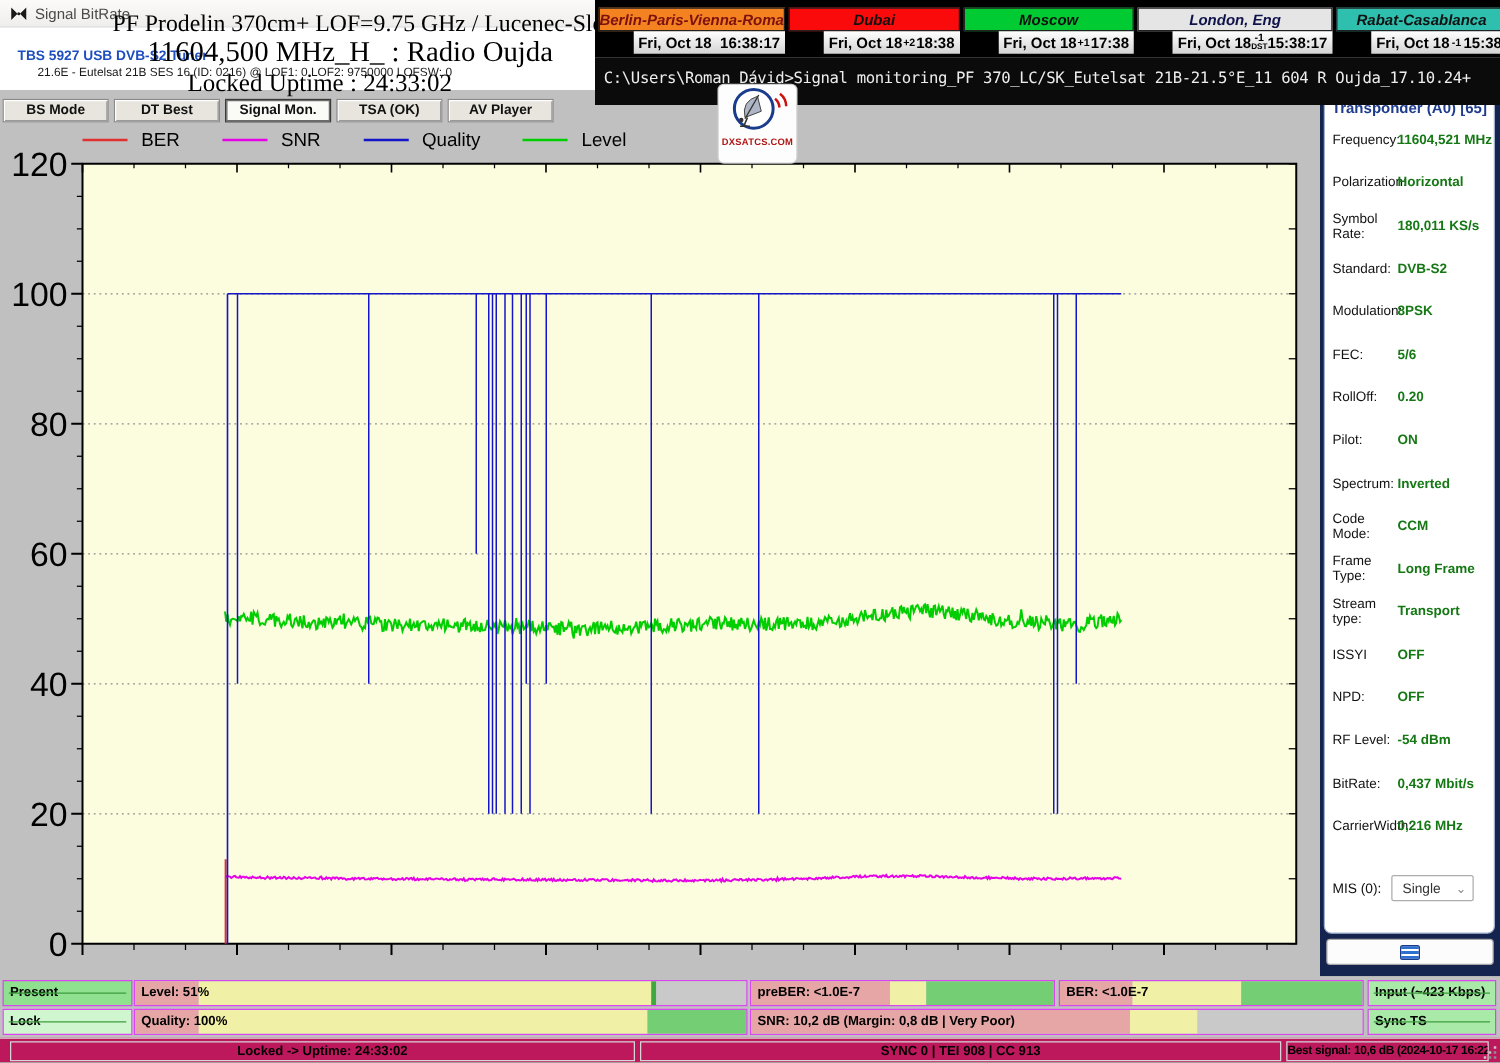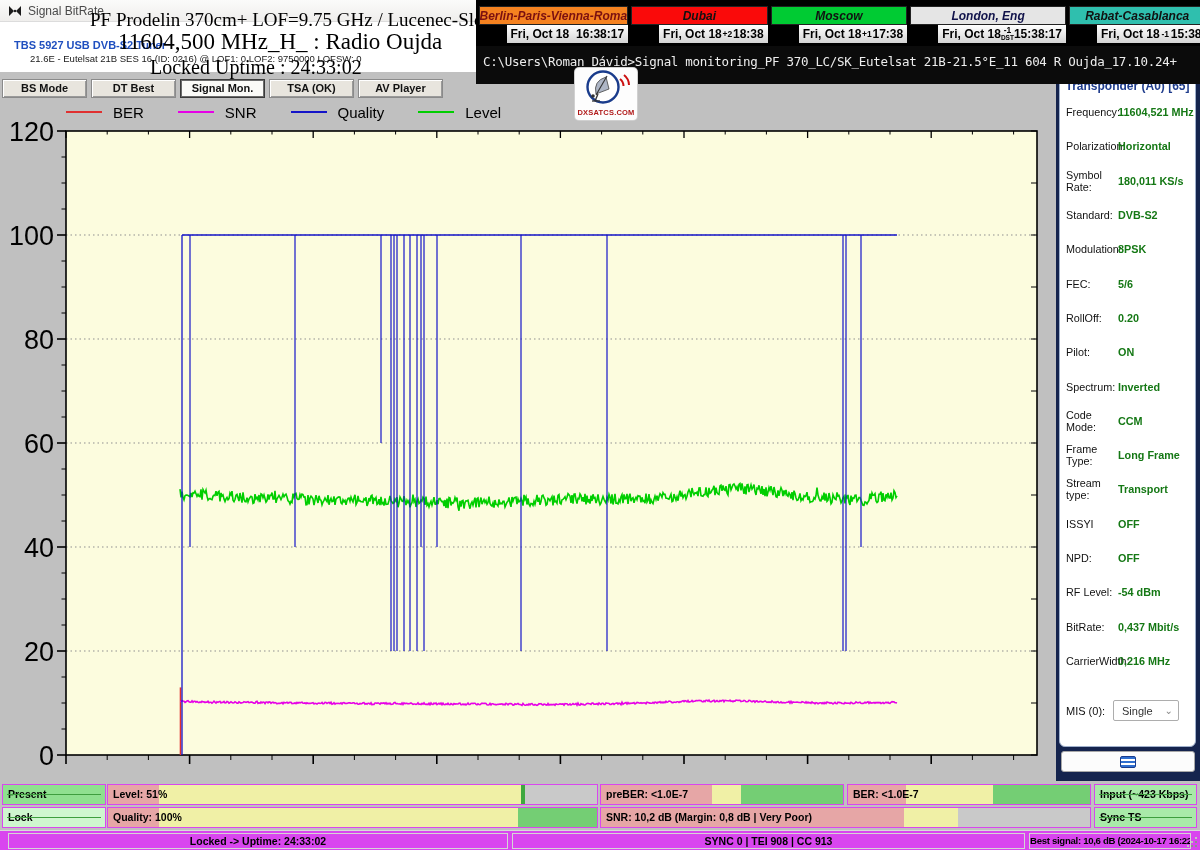--- a/index.html
+++ b/index.html
@@ -42,21 +42,21 @@
   .clock-time{height:18px;background:linear-gradient(180deg,#FFFFFF,#D4D4D4);display:flex;
               align-items:center;padding:0 4px;font-size:12px;font-weight:bold;color:#000;white-space:nowrap;margin-left:28px;}
   .c-off{margin-left:auto;display:inline-flex;flex-direction:column;align-items:center;line-height:7px;}
   .c-off b{font-size:8.5px;} .c-off i{font-style:normal;font-size:6.5px;}
   .c-time{margin-left:auto;}
   
   .terminal{position:absolute;left:476px;top:46px;width:724px;height:38px;background:#0B0B0B;z-index:30;}
   .term-text{padding:8px 0 0 7px;font-family:"DejaVu Sans Mono",monospace;font-size:12.5px;
              letter-spacing:-0.3px;color:#EDEDED;white-space:nowrap;}
   
-  .logo{position:absolute;left:575px;top:68px;width:62px;height:52px;background:#FDFDFD;
+  .logo{position:absolute;left:575px;top:68px;width:62px;height:62px;background:#FDFDFD;
         border-radius:4px;z-index:40;text-align:center;box-shadow:0 0 0 1px #D0D0D0;}
   .logo-text{font-size:7.5px;font-weight:bold;color:#B01818;letter-spacing:0.2px;margin-top:-2px;}
   
   .sidebar-bg{position:absolute;left:1056px;top:84px;width:144px;height:697px;background:#15244E;z-index:5;}
   .bars-bg{position:absolute;left:1056px;top:781px;width:144px;height:49px;background:#C0C0C0;z-index:5;}
   .panel{position:absolute;left:1059px;top:76px;width:137px;height:671px;background:#FFFFFF;
          border:1px solid #9FB0CC;border-radius:6px;z-index:6;}
   .panel-title{position:absolute;left:1059px;top:79px;width:137px;text-align:center;font-size:12px;
                font-weight:bold;color:#1F3C8C;z-index:7;white-space:nowrap;}
   #params{position:absolute;left:1060px;top:95px;width:135px;z-index:7;}
@@ -72,21 +72,21 @@
             border:1px solid #A8A8A8;border-radius:3px;z-index:7;display:flex;align-items:center;justify-content:center;}
   .list-icon{width:16px;height:12px;border:1px solid #1A3C8C;border-radius:2px;
              background:repeating-linear-gradient(180deg,#2F6FD0 0 2.5px,#FFF 2.5px 4px);}
   
   .meter{position:absolute;height:21px;border:1px solid #d946ef;background:#C9C9C9;overflow:hidden;z-index:6;}
   .meter .zone{position:absolute;top:0;bottom:0;}
   .m-label{position:relative;display:block;font-size:10.5px;font-weight:bold;color:#000;
            line-height:19px;padding-left:5px;white-space:nowrap;}
   .badge::after{content:"";position:absolute;left:4px;right:4px;top:9px;height:1px;background:#3E9E3E;}
   
-  .statusbar{position:absolute;left:0;top:830px;width:1200px;height:20px;background:#d946ef;
+  .statusbar{position:absolute;left:0;top:830px;width:1200px;height:20px;background:#be185d;
              border-top:1px solid #DADADA;z-index:6;}
   .cell{position:absolute;top:2px;height:16px;border:1px solid #D5D5D5;text-align:center;
         font-size:10.5px;font-weight:bold;color:#000;line-height:14px;white-space:nowrap;overflow:hidden;}
   .c1{left:8px;width:500px;} .c2{left:512px;width:513px;} .c3{left:1029px;width:162px;font-size:9.6px;letter-spacing:-0.3px;}
   .grip{position:absolute;right:3px;bottom:3px;width:10px;height:10px;}
   .grip::before{content:"";position:absolute;right:0;bottom:0;width:2px;height:2px;background:#8F8F8F;
         box-shadow:-4px 0 0 #8F8F8F,0 -4px 0 #8F8F8F,-4px -4px 0 #C4C4C4,-8px 0 0 #C4C4C4,0 -8px 0 #C4C4C4;}
 </style>
 </head>
 <body>

